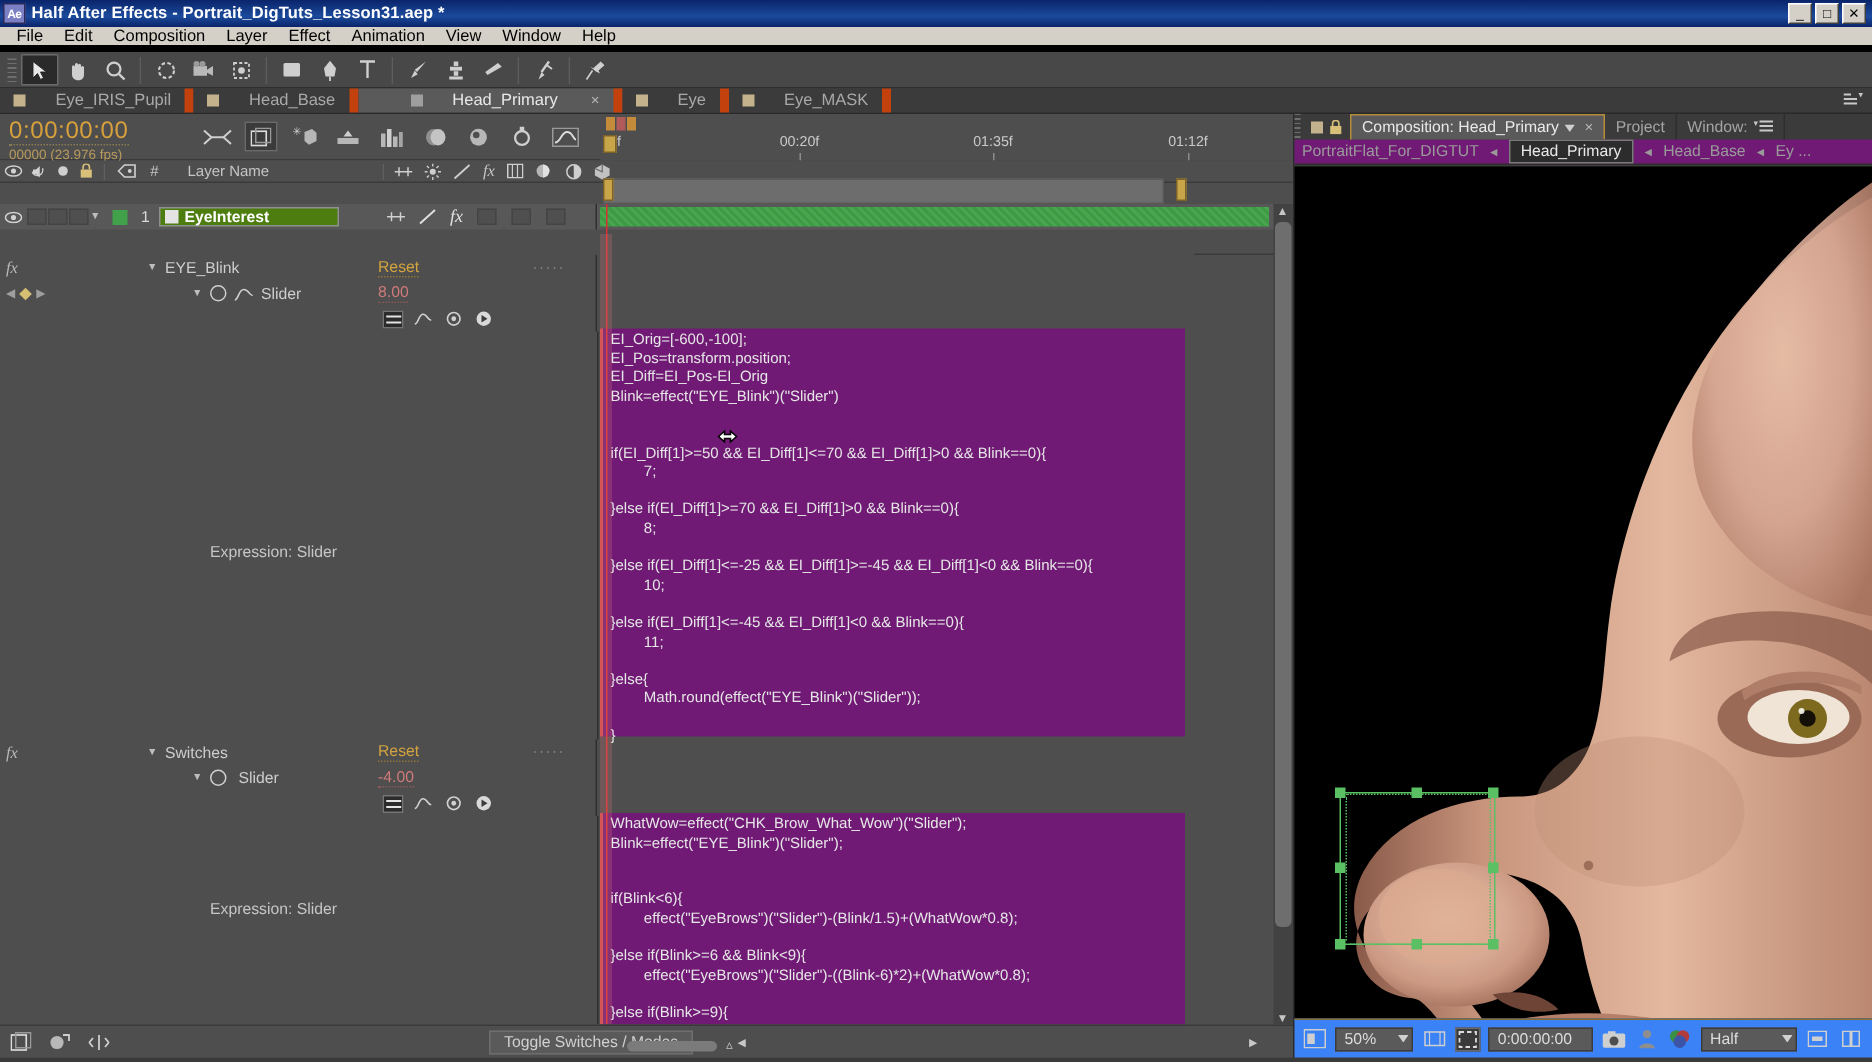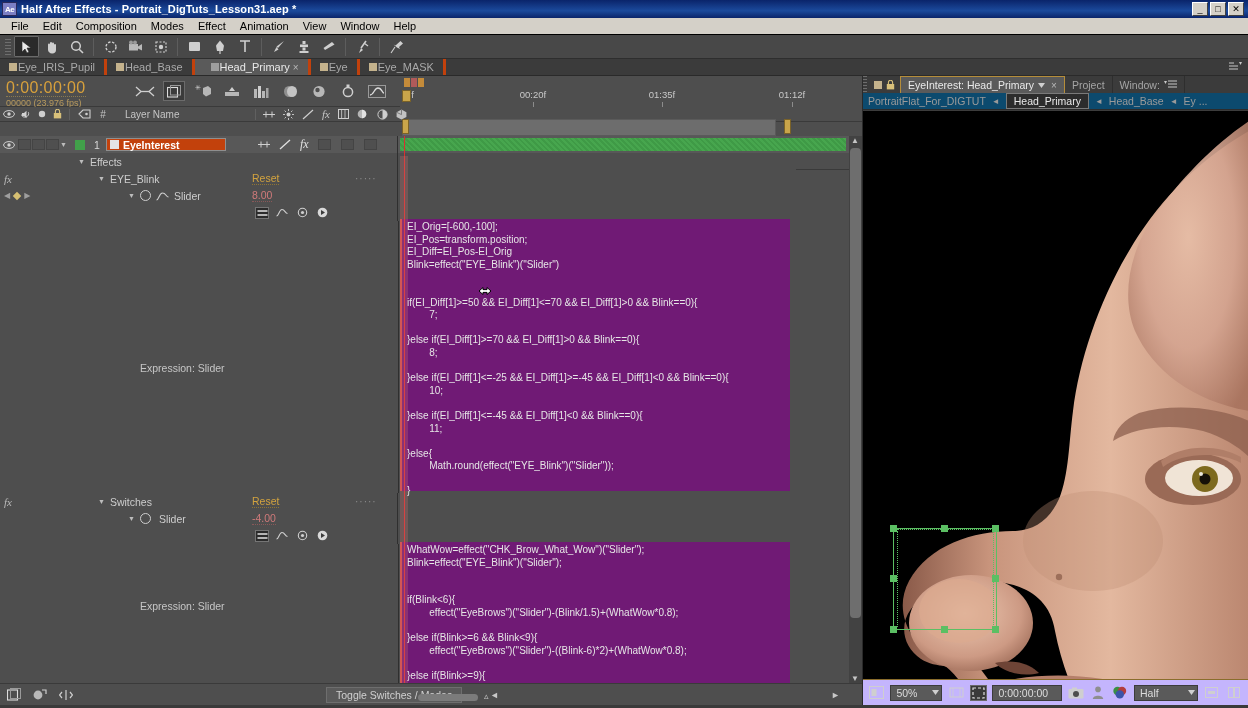--- a/index.html
+++ b/index.html
@@ -14,21 +14,21 @@
     font-weight:bold; display:flex; align-items:center; justify-content:center;
     border:1px solid #2a2a5a; margin-right:4px; letter-spacing:-0.5px;}
   .title-text { font-size:11px; font-weight:bold; letter-spacing:0.1px; }
   .wbtns { margin-left:auto; display:flex; gap:2px; padding-right:2px; }
   .wbtn { width:16px; height:14px; background:#d4d0c8; border:1px solid #fff;
     border-right-color:#404040; border-bottom-color:#404040; color:#000;
     font-size:9px; display:flex; align-items:center; justify-content:center; font-family:"Liberation Sans",sans-serif;}
 
   
   .menubar { height:17px; background:#d4d0c8; display:flex; align-items:center;
-    padding-left:4px; border-bottom:1px solid #000000; }
+    padding-left:4px; border-bottom:5px solid #000000; }
   .menuitem { font-size:11px; color:#000; padding:1px 7px; }
 
   
   .toolbar { height:24px; background:#484848; display:flex; align-items:center;
     border-bottom:1px solid #2e2e2e; padding-left:2px; position:relative;}
   .grip { width:6px; height:16px; background:
     repeating-linear-gradient(to bottom,#6e6e6e 0 1px,transparent 1px 3px);
     margin:0 3px; }
   .tool { width:25px; height:21px; display:flex; align-items:center; justify-content:center;
     color:#d8d8d8; position:relative;}
@@ -40,22 +40,22 @@
     border-top-color:#6d6d6d; display:flex; align-items:center; color:#e0e0e0; font-size:11px;
     padding-left:6px; position:relative;}
   .ws-select .arrowbox { position:absolute; right:1px; top:1px; width:16px; height:13px;
     background:#6a6a6a; border:1px solid #4a4a4a; display:flex; align-items:center; justify-content:center;}
   .searchbox { width:175px; height:17px; background:#5e5e5e; border:1px solid #3c3c3c;
     display:flex; align-items:center; color:#cfcfcf; font-size:11px; gap:5px; padding-left:5px;}
 
   
   .tabbar { height:17px; background:#3b3b3b; display:flex; align-items:stretch;
     border-bottom:1px solid #2a2a2a; }
-  .ctab { display:flex; align-items:center; gap:1px; padding:0 9px; font-size:11px;
-    color:#a9a9a9; background:#3b3b3b; border-right:3px solid #c2410c; position:relative;}
+  .ctab { display:flex; align-items:center; gap:20px; padding:0 9px; font-size:11px;
+    color:#a9a9a9; background:#3b3b3b; border-right:6px solid #c2410c; position:relative;}
   .ctab.active { background:#5a5a5a; color:#e8e8e8; }
   .swatch { width:8px; height:8px; background:#c4b28c; }
   .ctab.active .swatch { background:#9e9e9e; }
   .tabgrip { width:4px; background:repeating-linear-gradient(to bottom,#6e6e6e 0 1px,transparent 1px 3px);
     margin-right:2px; }
   .closeX { font-size:10px; color:#b8b8b8; margin-left:2px;}
   .tabbar-right { margin-left:auto; display:flex; align-items:center; padding-right:6px; gap:4px;}
 
   
   .main { display:flex; height:629px; }
@@ -92,21 +92,21 @@
     font-size:10.5px; color:#cdcdcd; }
   .namecol { width:398px; height:100%; display:flex; align-items:center; position:relative;
     border-right:1px solid #2f2f2f; }
   .gfx { position:absolute; left:398px; right:0; top:0; bottom:0; }
 
   .layerrow { background:#585858; }
   .eye { width:18px; display:flex; justify-content:center; color:#cdcdcd; font-size:10px;}
   .sqbox { width:13px; height:11px; border:1px solid #444; background:#4f4f4f; margin-right:1px;}
   .lcolor { width:10px; height:10px; background:#41a04a; margin:0 3px;}
   .lnum { width:18px; text-align:center; color:#d8d8d8; }
-  .lname-field { display:flex; align-items:center; gap:4px; background:#c2410c;
+  .lname-field { display:flex; align-items:center; gap:4px; background:#4d7c0f;
     border:1px solid #8f8f8f; height:13px; padding:0 3px; min-width:120px; }
   .lname-field .mini { width:9px; height:9px; background:#e4e4e4;}
   .lname-txt { font-size:10.5px; color:#fff; font-weight:bold;}
 
   .indent-eff { padding-left:78px; }
   .indent-fx  { padding-left:98px; }
   .indent-sl  { padding-left:128px; }
   .tri { font-size:7px; color:#bdbdbd; margin-right:5px; }
   .fxlabel { position:absolute; left:4px; font-style:italic; font-size:11px; color:#b9b9b9;
     font-family:"Liberation Serif",serif; }
@@ -150,27 +150,27 @@
   .tsm { margin-left:244px; font-size:10.5px; color:#d0d0d0; background:#5a5a5a;
     border:1px solid #6e6e6e; padding:1px 9px; }
   .hscroll { position:absolute; left:398px; right:18px; bottom:3px; height:9px;}
   .hbar { position:absolute; height:7px; background:#7b7b7b; border-radius:4px; top:1px;}
 
   
   .comp-tabbar { height:17px; background:#3b3b3b; display:flex; align-items:stretch; }
   .vtab { display:flex; align-items:center; gap:4px; padding:0 7px; font-size:10.5px;
     color:#a5a5a5; border-right:1px solid #2e2e2e;}
   .vtab.active { background:#5a5a5a; color:#e9e9e9; border:1px solid #b58d3a; border-bottom:none;}
-  .breadcrumb { height:17px; background:#0c4a6e; display:flex; align-items:center;
+  .breadcrumb { height:17px; background:#701a75; display:flex; align-items:center;
     gap:6px; font-size:10.5px; color:#9a9a9a; padding-left:5px; border-bottom:1px solid #2c2c2c;}
   .bc-active { background:#2c2c2c; color:#e8e8e8; padding:1px 7px; border:1px solid #7a7a7a;}
   .bc-arrow { font-size:8px; color:#9a9a9a;}
   .viewer { position:absolute; top:35px; bottom:26px; left:0; right:0;
     background:#000; overflow:hidden; }
-  .vbottom { position:absolute; bottom:0; left:0; right:0; height:26px; background:#c4b5fd;
+  .vbottom { position:absolute; bottom:0; left:0; right:0; height:26px; background:#3b82f6;
     border-top:1px solid #8a6d2c; display:flex; align-items:center; gap:5px; padding:12px 5px;justify-content:flex-end;}
   .vb-box { height:16px; background:#5a5a5a; border:1px solid #3c3c3c; color:#dcdcdc;
     font-size:10.5px; display:flex; align-items:center; padding:0 5px;}
   .vb-icon { width:20px; height:16px; display:flex; align-items:center; justify-content:center; color:#cfcfcf;}
   .sel-box { position:absolute; border:1px solid #5bbf63; }
   .sel-h { position:absolute; width:7px; height:7px; background:#5bbf63; }
   .dashed-b { position:absolute; border-top:1px dotted #5bbf63;}
   .dashed-l { position:absolute; border-left:1px dotted #5bbf63;}
   .cursor-icon { position:absolute; color:#fff; font-size:13px; pointer-events:none;}
   .scroll-r { position:absolute; right:0; top:60px; bottom:22px; width:13px; background:#424242;}
@@ -189,21 +189,21 @@
       <div class="wbtn">_</div>
       <div class="wbtn">□</div>
       <div class="wbtn">✕</div>
     </div>
   </div>
 
   <div class="menubar">
     <div class="menuitem">File</div>
     <div class="menuitem">Edit</div>
     <div class="menuitem">Composition</div>
-    <div class="menuitem">Modes</div>
+    <div class="menuitem">Layer</div>
     <div class="menuitem">Effect</div>
     <div class="menuitem">Animation</div>
     <div class="menuitem">View</div>
     <div class="menuitem">Window</div>
     <div class="menuitem">Help</div>
   </div>
 
   <div class="toolbar">
     <div class="grip"></div>
 
@@ -535,24 +535,20 @@
               <span class="sqbox"></span>
               <span class="sqbox"></span>
             </span>
           </div>
           <div class="gfx">
             <div class="greenbar"></div>
           </div>
         </div>
 
         <div class="row">
-          <div class="namecol indent-eff">
-            <span class="tri">▼</span>
-            <span>Effects</span>
-          </div>
           <div class="gfx">
               <div class="rowsep" style="top:16px"></div>
             </div>
         </div>
 
         <div class="row">
           <div class="namecol indent-fx">
             <span class="fxlabel">fx</span>
             <span class="tri">▼</span>
             <span>EYE_Blink</span>
@@ -760,21 +756,21 @@
         <span style="display:flex;align-items:center;gap:4px;padding:0 5px;">
           <span class="swatch"></span>
           <span>
             <svg width="9" height="10" viewBox="0 0 9 10">
                 <rect x="0.8" y="4" width="7.4" height="5.4" fill="#d8c07a"></rect>
                 <path d="M2.4 4 V2.4 A2.1 2.1 0 016.6 2.4 V4" fill="none" stroke="#d8c07a" stroke-width="1.1"></path>
               </svg>
           </span>
         </span>
         <div class="vtab active">
-          <span>EyeInterest: Head_Primary</span>
+          <span>Composition: Head_Primary</span>
           <span>
             <svg width="7" height="5" viewBox="0 0 7 5">
                 <path d="M0 0 L7 0 L3.5 5Z" fill="#d0d0d0"></path>
               </svg>
           </span>
           <span class="closeX">×</span>
         </div>
         <div class="vtab">
           <span>Project</span>
         </div>

